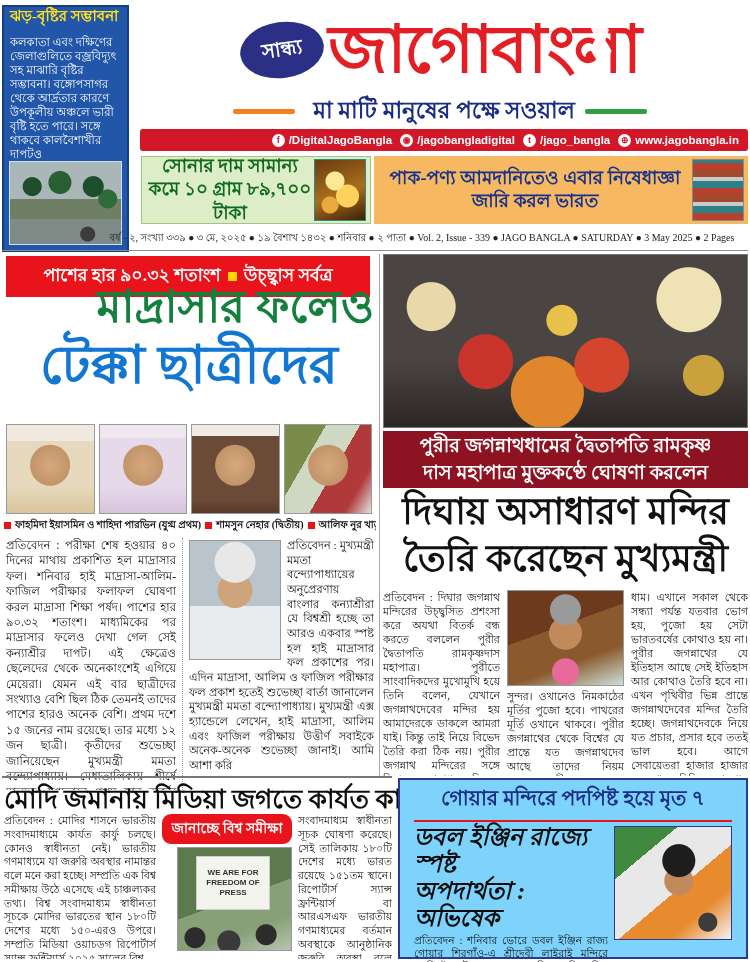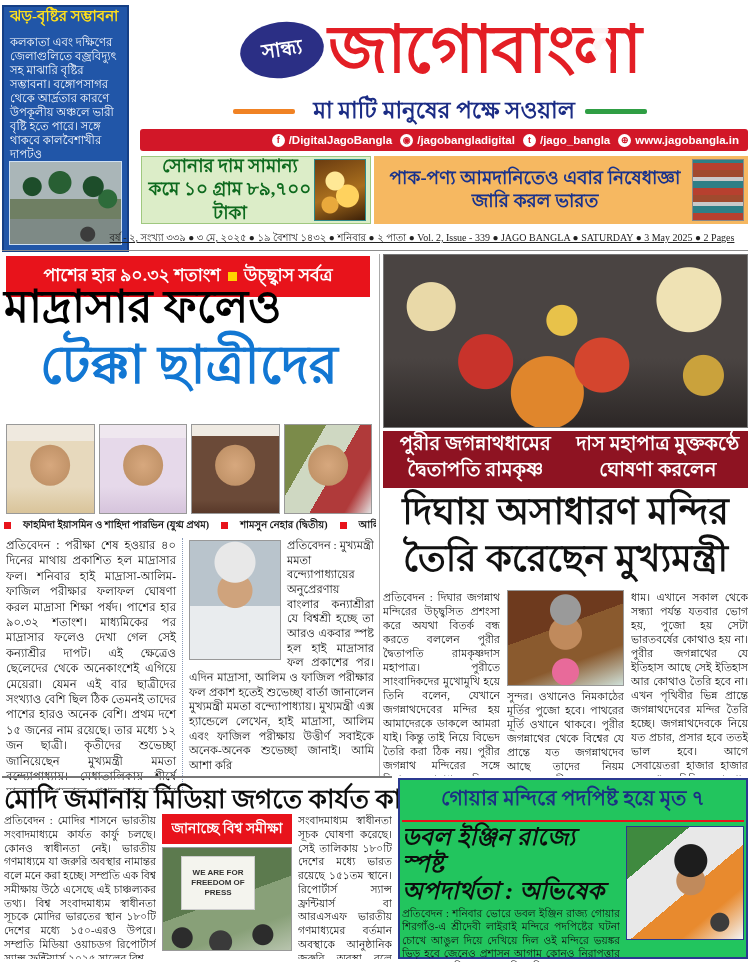--- a/index.html
+++ b/index.html
@@ -52,39 +52,39 @@
   .t2c{color:#19328c;}
   .t-img{width:50px;height:60px;border:1px solid #2e8b8b;flex:0 0 auto;}
   .gold{background:radial-gradient(circle at 40% 35%,#ffe896 0 9px,transparent 10px),
         radial-gradient(circle at 65% 60%,#ffd25e 0 11px,transparent 12px),
         radial-gradient(circle at 30% 75%,#e9a93c 0 8px,transparent 9px),
         linear-gradient(160deg,#6b3c10,#a96f1e 55%,#3c2008);}
   .containers{border:1px solid #888;background:
         repeating-linear-gradient(0deg,#b7402f 0 7px,#2e7f86 7px 14px,#c9c9c9 14px 18px,#a04a2e 18px 25px);}
 
   
-  .dateline{left:96px;top:230px;width:652px;text-align:center;font-size:10px;color:#222;white-space:nowrap;text-decoration:underline;}
+  .dateline{left:96px;top:230px;width:652px;text-align:center;font-size:10px;color:#222;white-space:nowrap;}
   .rule{background:#8c8c8c;}
 
   
   .kicker{left:6px;top:256px;width:364px;height:41px;background:#e8131b;color:#fff;font-weight:bold;
           font-size:17.5px;display:flex;align-items:center;justify-content:center;gap:7px;white-space:nowrap;}
   .ysq{width:9px;height:9px;background:#ffd400;display:inline-block;flex:0 0 auto;}
-  .hl1{left:4px;top:284px;width:370px;text-align:left;font-size:45px;font-weight:bold;color:#000000;line-height:1.05;white-space:nowrap;}
+  .hl1{left:4px;top:284px;width:370px;text-align:right;font-size:45px;font-weight:bold;color:#15803d;line-height:1.05;white-space:nowrap;}
   .hl2{left:4px;top:336px;width:370px;text-align:center;font-size:53px;font-weight:bold;color:#1277d3;line-height:1.1;white-space:nowrap;}
   .lead-photos{left:6px;top:424px;width:366px;height:90px;display:flex;gap:4px;}
   .portrait{flex:1;border:1px solid #999;position:relative;overflow:hidden;}
   .portrait::before{content:'';position:absolute;left:50%;top:46%;width:46%;height:46%;
         transform:translate(-50%,-50%);border-radius:50%;background:radial-gradient(#d7a87e,#b98b60);}
   .ph1{background:linear-gradient(180deg,#efe9df 0 18%,#e7d9bd 18% 70%,#d9c49a 100%);}
   .ph2{background:linear-gradient(180deg,#efe7ef 0 15%,#e6d9ea 15% 70%,#d6c4dc 100%);}
   .ph3{background:linear-gradient(180deg,#efeae2 0 12%,#6b4a38 12% 85%,#59392a 100%);}
   .ph4{background:linear-gradient(120deg,#7b8b4a 0 30%,#cfd8c2 30% 55%,#b03a3a 55% 80%,#e3e3e3 100%);}
   .captions{left:4px;top:517px;width:372px;font-size:10px;font-weight:bold;white-space:nowrap;overflow:hidden;
-            display:flex;align-items:center;gap:12px;}
+            display:flex;align-items:center;gap:4px;}
   .rsq{width:7px;height:7px;background:#e8131b;display:inline-block;flex:0 0 auto;}
   .lead-body{left:6px;top:538px;width:368px;height:252px;display:flex;}
   .colA{width:176px;padding-right:6px;box-sizing:border-box;font-size:11.5px;line-height:1.34;
         text-align:justify;overflow:hidden;}
   .colB{flex:1;border-left:1px dotted #8a9ab8;padding-left:6px;box-sizing:border-box;overflow:hidden;}
   .cm-header{color:#1d4fb8;font-weight:bold;font-size:16px;text-align:center;
              border-top:2px solid #1d4fb8;border-bottom:2px solid #1d4fb8;padding:2px 0;margin-bottom:4px;}
   .mamata{float:left;width:90px;height:118px;margin:2px 6px 2px 0;border:1px solid #999;
           background:
             radial-gradient(circle at 50% 18%,#e8e8e8 0 20px,transparent 21px),
@@ -99,53 +99,53 @@
         radial-gradient(circle at 13% 30%,#e9d9a8 0 24px,transparent 25px),
         radial-gradient(circle at 84% 26%,#efe2b4 0 32px,transparent 33px),
         radial-gradient(circle at 49% 38%,#e8c24a 0 15px,transparent 16px),
         radial-gradient(circle at 28% 62%,#c8332b 0 27px,transparent 28px),
         radial-gradient(circle at 60% 64%,#d4452e 0 27px,transparent 28px),
         radial-gradient(circle at 45% 80%,#e0862c 0 36px,transparent 37px),
         radial-gradient(circle at 88% 70%,#caa23c 0 20px,transparent 21px),
         linear-gradient(180deg,#4a4442 0 60%,#2c2726 100%);}
   .digha-kicker{left:383px;top:431px;width:365px;height:57px;background:#8e1322;color:#fff;
         font-weight:bold;font-size:19.5px;text-align:center;line-height:1.35;
-        display:flex;flex-direction:row;justify-content:center;}
+        display:flex;flex-direction:column;justify-content:center;}
   .digha-h1{left:383px;top:491px;width:365px;text-align:center;font-size:37px;font-weight:bold;line-height:1.15;white-space:nowrap;}
   .digha-h2{left:383px;top:538px;width:365px;text-align:center;font-size:37px;font-weight:bold;line-height:1.15;white-space:nowrap;}
   .digha-cols{left:383px;top:590px;width:365px;height:186px;display:flex;gap:7px;}
   .dcol{flex:1;font-size:10.8px;line-height:1.3;text-align:justify;overflow:hidden;}
   .priest{width:100%;height:96px;border:1px solid #999;box-sizing:border-box;margin-bottom:3px;
       background:
         radial-gradient(circle at 50% 86%,#e86a9a 0 13px,transparent 14px),
         radial-gradient(circle at 50% 20%,#9a9a9a 0 15px,transparent 16px),
         radial-gradient(circle at 50% 45%,#c08a5c 0 16px,transparent 17px),
         linear-gradient(160deg,#6e3a1e 0 40%,#8a5a2e 40% 70%,#cfe0d8 100%);}
 
   
   .hline-b{left:2px;top:776px;width:390px;height:2px;background:#777;}
   .media-hl{left:4px;top:779px;width:388px;text-align:center;font-size:26px;font-weight:bold;color:#0d0d0d;white-space:nowrap;}
   .media-cols{left:4px;top:814px;width:388px;height:145px;display:flex;gap:6px;}
   .mcolL{width:152px;font-size:10.6px;line-height:1.3;text-align:justify;overflow:hidden;}
   .mcolM{width:130px;flex:0 0 auto;}
-  .survey-label{background:#e8131b;color:#fff;font-weight:bold;font-size:14px;text-align:center;padding:3px 2px;}
+  .survey-label{background:#e8131b;color:#fff;font-weight:bold;font-size:14px;text-align:center;padding:3px 2px;border-radius:9px;}
   .protest{margin-top:3px;height:104px;border:1px solid #999;position:relative;box-sizing:border-box;
       background:
         radial-gradient(circle at 15% 88%,#2c2c2c 0 10px,transparent 11px),
         radial-gradient(circle at 45% 92%,#3a3a3a 0 11px,transparent 12px),
         radial-gradient(circle at 78% 85%,#2c2c2c 0 10px,transparent 11px),
-        linear-gradient(160deg,#5c7a4e 0 50%,#88a078 50% 75%,#b8c4ae 100%);}
+        linear-gradient(160deg,#5c7a4e 0 50%,#88a078 50% 75%,#b8c4ae 100%); margin-left: 15px;}
   .placard{position:absolute;left:18px;top:8px;width:74px;height:54px;background:#f4f4ee;border:1px solid #ccc;
       font-family:"Liberation Sans",sans-serif;font-size:8px;font-weight:bold;color:#333;
       display:flex;align-items:center;justify-content:center;text-align:center;line-height:1.25;padding:2px;box-sizing:border-box;}
   .mcolR{flex:1;font-size:10.6px;line-height:1.3;text-align:justify;overflow:hidden;}
 
   
   .goa{left:398px;top:778px;width:350px;height:181px;border:2px solid #2b3990;box-sizing:border-box;
-       background:#22c55e;padding:3px 2px;}
+       background:#7dd3fc;padding:3px 14px;}
   .goa-hl{color:#1b3084;font-size:20.5px;font-weight:bold;text-align:center;white-space:nowrap;
           border-bottom:2px solid #e8131b;padding-bottom:3px;}
   .abhishek{float:right;width:116px;height:112px;margin:4px 0 2px 6px;border:1px solid #2b3990;
       background:
         radial-gradient(circle at 55% 30%,#1d1d1d 0 16px,transparent 17px),
         radial-gradient(circle at 55% 48%,#c08a5c 0 14px,transparent 15px),
         radial-gradient(circle at 80% 85%,#3c3c3c 0 9px,transparent 10px),
         linear-gradient(140deg,#3f8a3f 0 25%,#e8e8e8 25% 55%,#e88a2e 55% 75%,#f4f4f4 100%);}
   .goa-sub{font-size:24px;font-weight:bold;line-height:1.12;color:#0d0d0d;margin-top:2px;font-style:italic;}
   .goa-body{font-size:10.5px;line-height:1.28;text-align:justify;margin-top:2px;overflow:hidden;}

